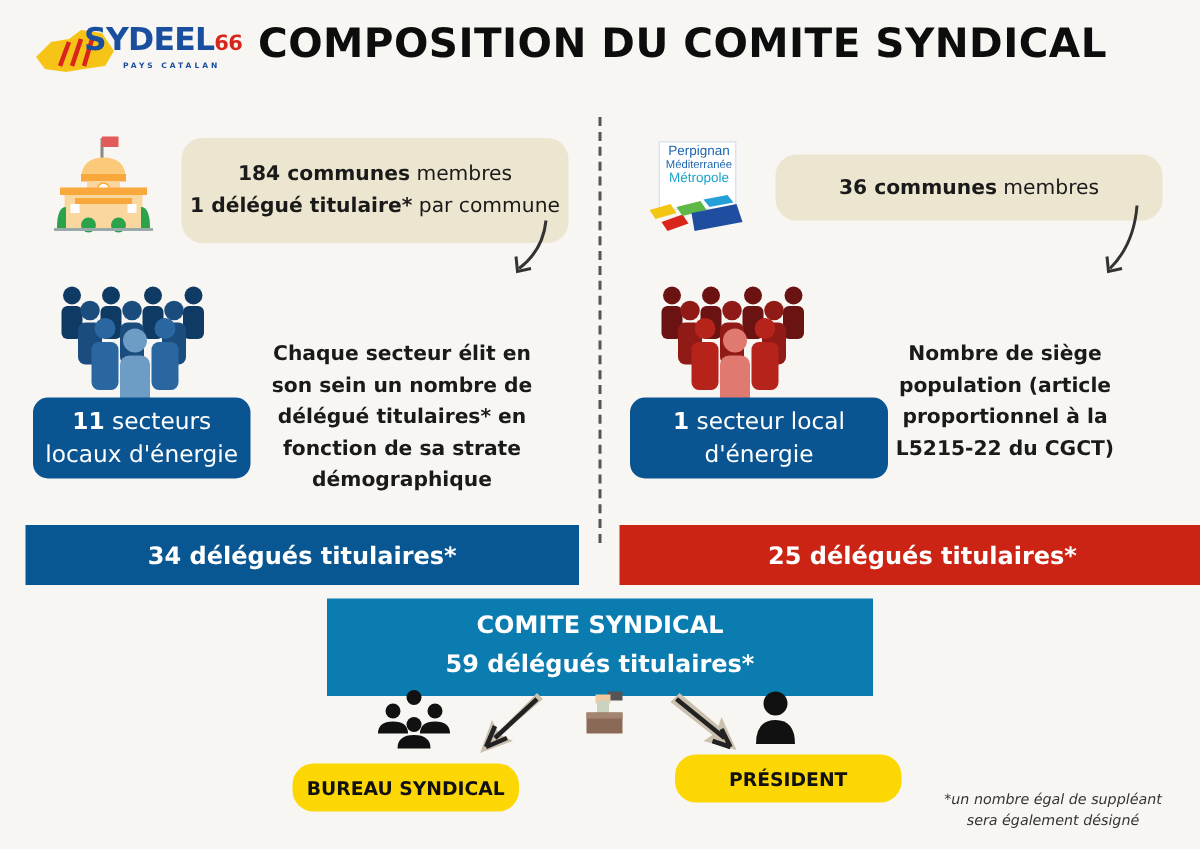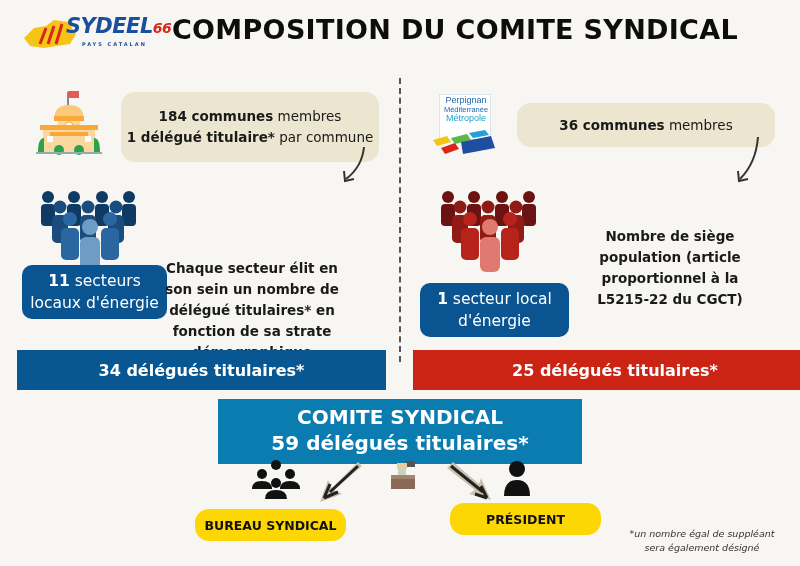--- a/index.html
+++ b/index.html
@@ -8,22 +8,22 @@
     background: #f8f6f3;
     font-family: "DejaVu Sans", sans-serif;
     color: #111;
     position: relative;
   }
   .abs { position: absolute; }
 
   
   .logo { left: 20px; top: 12px; width: 135px; height: 42px; }
   .logo-text {
-    position: absolute; left: 46px; top: 2px;
-    font-family: "DejaVu Sans", sans-serif; font-weight: bold; font-style: italic;
+    position: absolute; left: 36px; top: 2px;
+    font-family: "DejaVu Sans", sans-serif; font-weight: bold; 
     font-size: 21px; color: #1a4fa0; letter-spacing: -0.5px;
   }
   .logo-66 { color: #d8261c; font-size: 14px; }
   .logo-sub {
     position: absolute; left: 62px; top: 29px; font-size: 5px; letter-spacing: 2px;
     color: #1a4fa0; font-weight: bold;
   }
   .page-title {
     left: 172px; top: 14px; font-size: 27px; font-weight: bold; letter-spacing: 0.3px;
     font-family: "DejaVu Sans", sans-serif; color: #0d0d0d;
@@ -45,39 +45,39 @@
   .bubble-right { left: 517px; top: 103px; width: 258px; height: 44px; }
 
   
   .sector-box {
     background: #0a5591; color: #fff; border-radius: 10px;
     text-align: center; font-size: 15.5px; line-height: 22px;
     display: flex; flex-direction: column; justify-content: center;
   }
   .sector-box .num { font-weight: bold; }
   .sector-left { left: 22px; top: 265px; width: 145px; height: 54px; }
-  .sector-right { left: 420px; top: 265px; width: 149px; height: 54px; margin-top: 18px; }
+  .sector-right { left: 420px; top: 265px; width: 172px; height: 54px; }
 
   .desc {
     font-size: 13.5px; font-weight: bold; line-height: 21px; text-align: center; color: #1a1a1a;
   }
-  .desc-left { left: 164px; top: 226px; width: 176px; margin-top: 32px; }
+  .desc-left { left: 180px; top: 226px; width: 176px; }
   .desc-right { left: 590px; top: 226px; width: 160px; }
 
   
   .total-bar {
     color: #fff; font-size: 16px; font-weight: bold; text-align: center;
     display: flex; align-items: center; justify-content: center;
   }
   .total-left { left: 17px; top: 350px; width: 369px; height: 40px; background: #095792; }
   .total-right { left: 413px; top: 350px; width: 404px; height: 40px; background: #cc2414; }
 
   .comite {
     left: 218px; top: 399px; width: 364px; height: 65px; background: #0b7cb0;
-    color: #fff; text-align: center; font-weight: bold; font-size: 20px; line-height: 26px;
+    color: #fff; text-align: center; font-weight: bold; font-size: 16px; line-height: 26px;
     display: flex; flex-direction: column; justify-content: center; padding-bottom: 4px;
   }
 
   .pill {
     background: #fcd703; border-radius: 14px; font-weight: bold; font-size: 12.5px;
     color: #111; display: flex; align-items: center; justify-content: center;
   }
   .pill-bureau { left: 195px; top: 509px; width: 151px; height: 32px; }
   .pill-president { left: 450px; top: 503px; width: 151px; height: 32px; }
 

